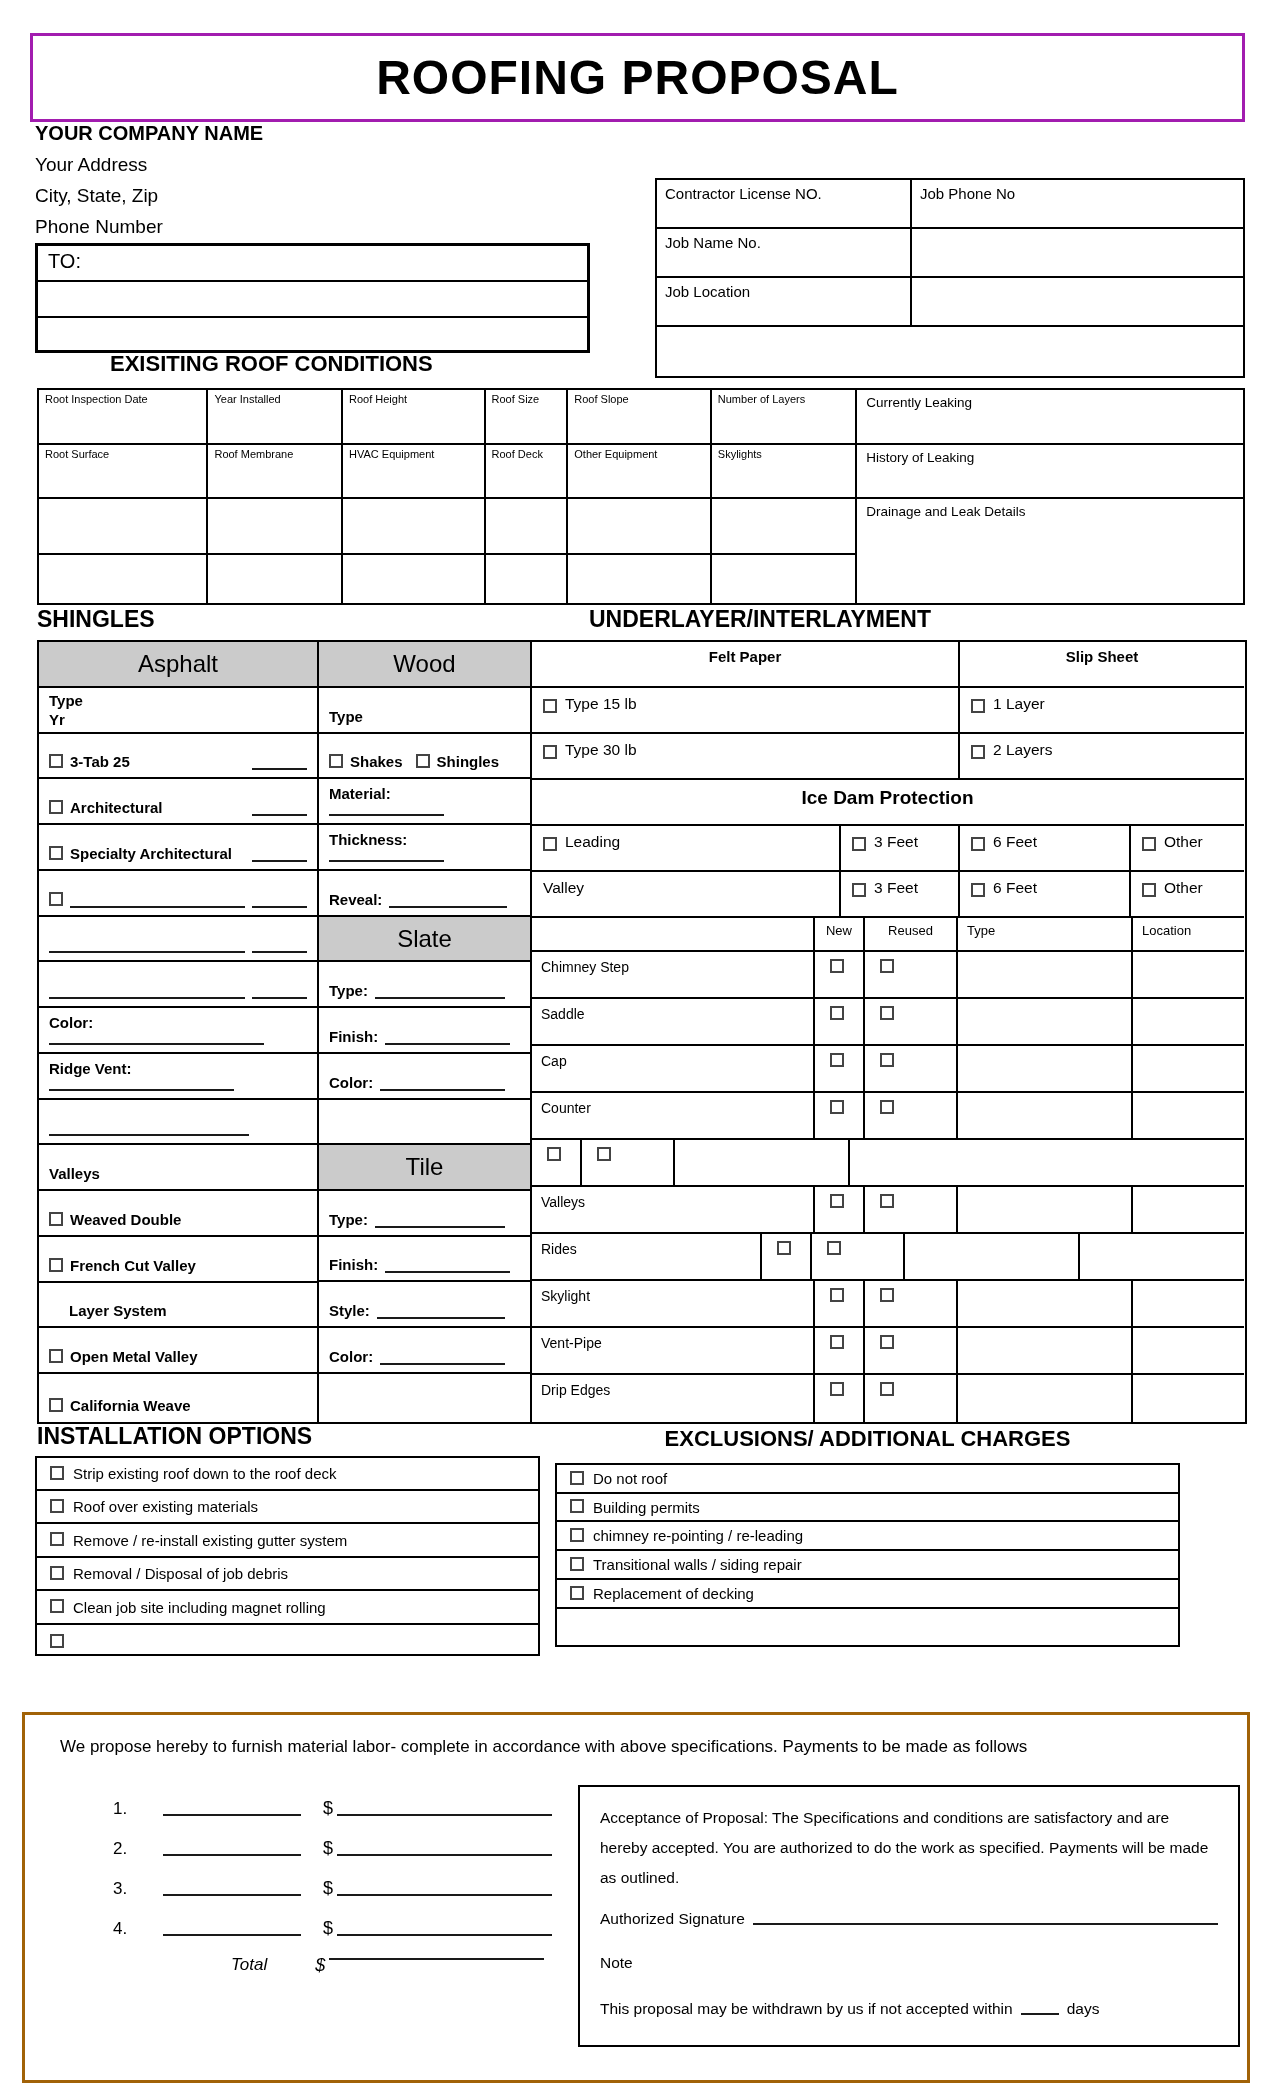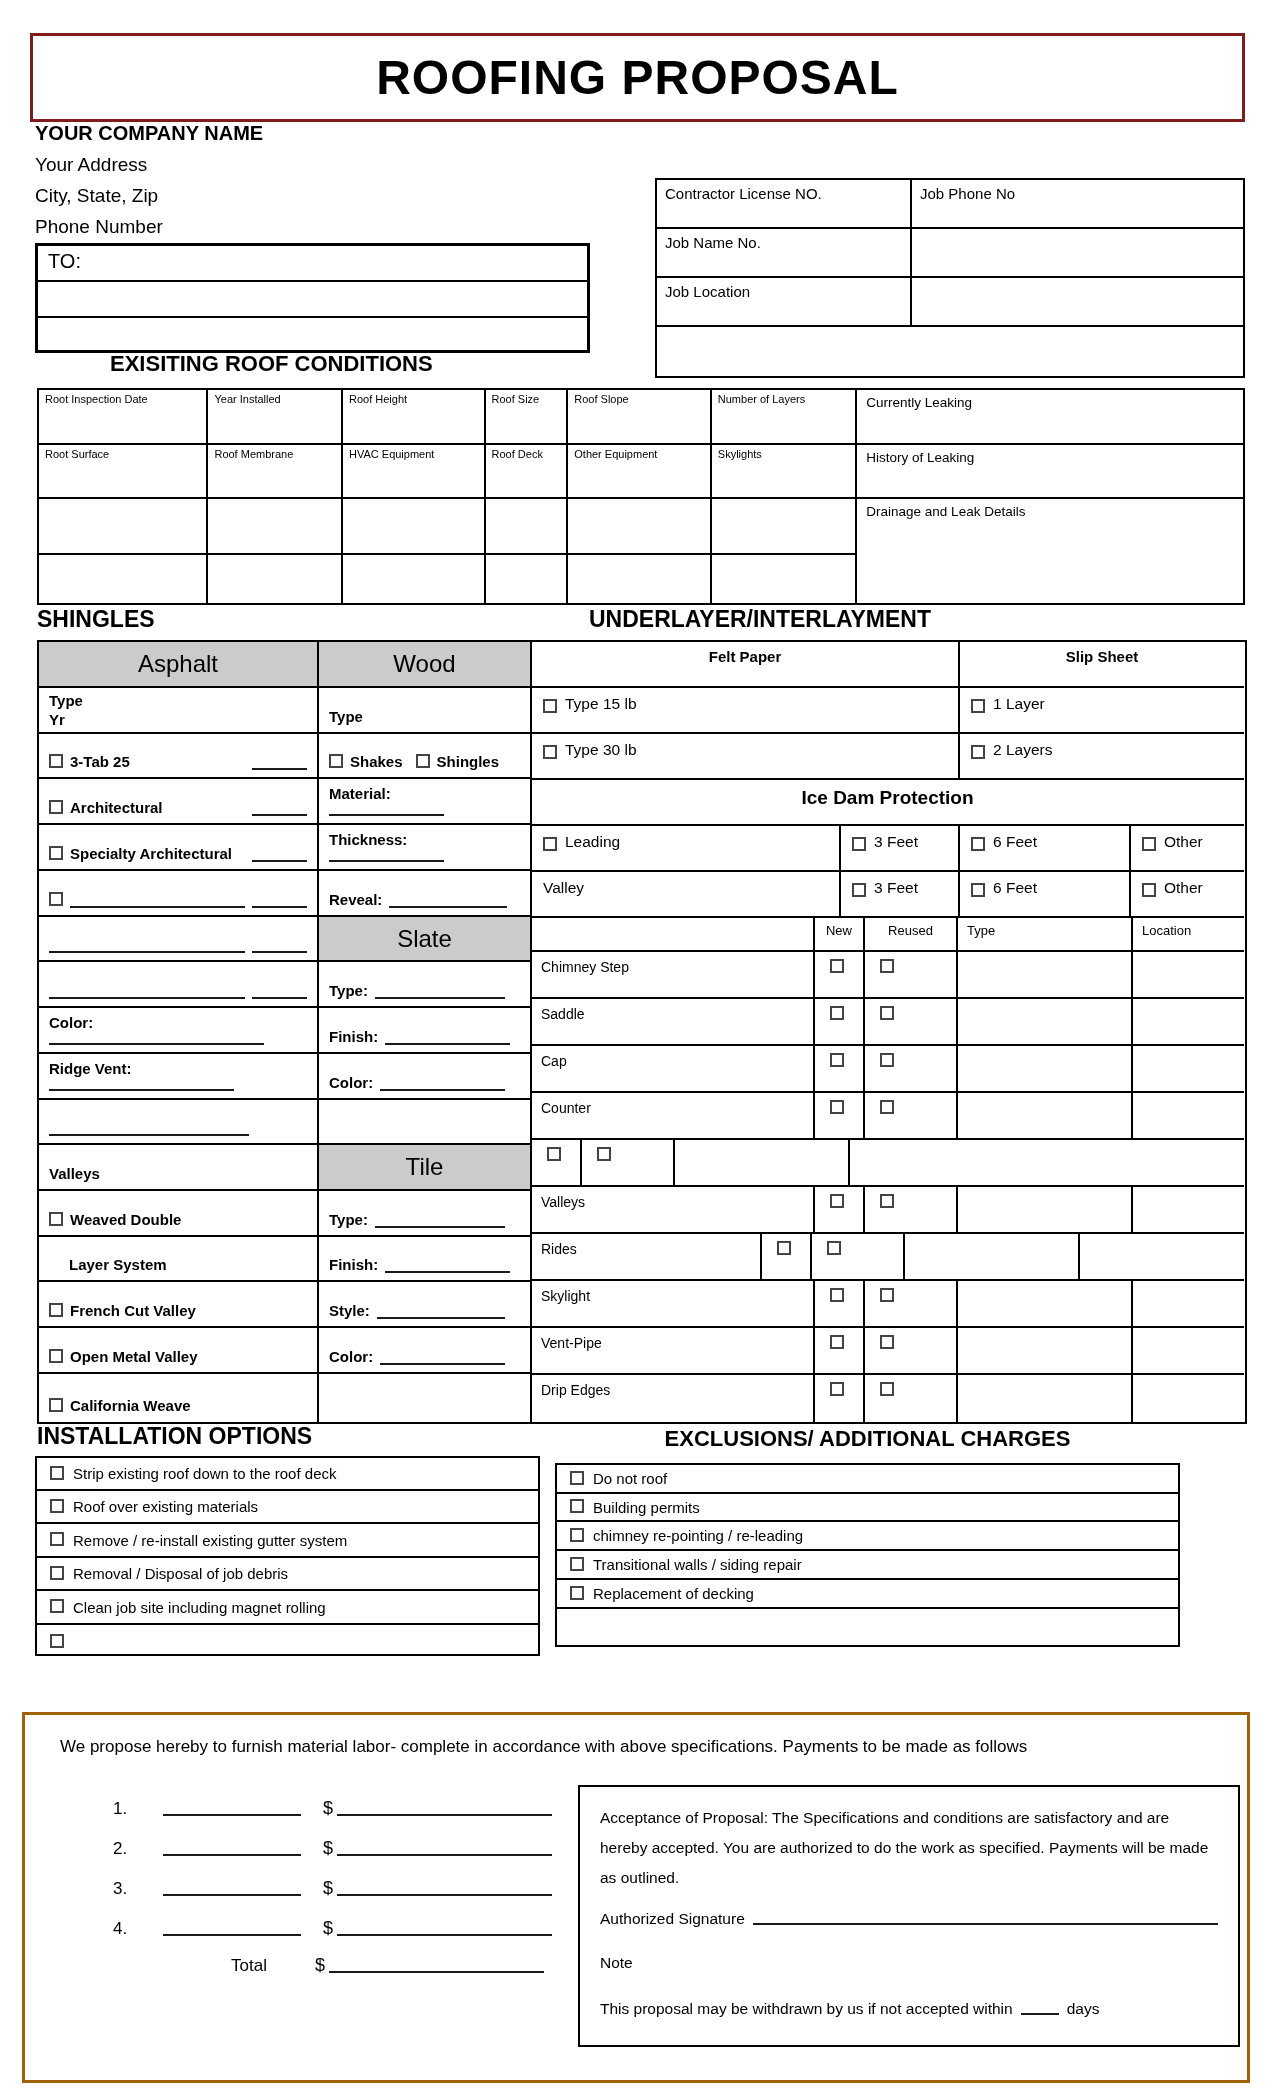--- a/index.html
+++ b/index.html
@@ -1,20 +1,20 @@
 <!DOCTYPE html>
 <html><head>
 <meta charset="utf-8">
 <style>
   html,body{margin:0;padding:0;background:#888;}
   #page{position:relative;width:1275px;height:2100px;background:#ffffff;margin:0 auto;
         font-family:"Liberation Sans", sans-serif;color:#000;}
   .abs{position:absolute;box-sizing:border-box;}
   
-  .titlebox{left:30px;top:33px;width:1215px;height:89px;border:3px solid #7f1d1d;
+  .titlebox{left:30px;top:33px;width:1215px;height:89px;border:3px solid #a21caf;
             display:flex;align-items:center;justify-content:center;}
   .titlebox span{font-size:48px;font-weight:bold;letter-spacing:1px;}
   
   .coname{left:35px;top:122px;font-size:20px;font-weight:bold;}
   .coline{left:35px;font-size:19px;}
   
   .tobox{left:35px;top:243px;width:555px;height:110px;border:3px solid #000;}
   .torow{box-sizing:border-box;height:36px;border-bottom:2px solid #000;padding:4px 10px;font-size:20px;}
   .torow.last{border-bottom:none;height:32px;}
   
@@ -71,21 +71,21 @@
   .xrow.nb{border-bottom:none;height:38px;}
   
   .pbox{left:22px;top:1712px;width:1228px;height:371px;border:3px solid #a16207;}
   .pintro{position:absolute;left:35px;top:22px;font-size:17px;width:1160px;}
   .pay{position:absolute;left:88px;top:64px;}
   .prow{display:flex;align-items:flex-end;height:40px;}
   .pnum{width:22px;font-size:17px;}
   .pl1{width:138px;margin-left:28px;margin-bottom:3px;}
   .pd{margin-left:22px;font-size:18px;}
   .pl2{width:215px;margin-left:4px;margin-bottom:3px;}
-  .totalrow{display:flex;align-items:flex-end;margin-top:16px;font-size:17px;}
+  .totalrow{display:flex;margin-top:16px;font-size:17px;font-style:italic;}
   .tsp{width:118px;}
   .accbox{position:absolute;left:553px;top:70px;width:662px;height:262px;border:2.5px solid #000;
           padding:16px 20px;box-sizing:border-box;font-size:15.5px;}
   .accpar{line-height:1.95;}
   .sigrow{display:flex;align-items:flex-end;margin-top:16px;}
   .sigline{flex:1;margin-left:8px;margin-bottom:3px;}
   .noterow{margin-top:26px;}
   .wdrow{display:flex;align-items:flex-end;margin-top:28px;}
   .wdline{width:38px;margin:0 8px 3px 8px;}
 </style>
@@ -223,26 +223,26 @@
       <div class="lc" style="height:45px">
         <span class="line" style="width:200px"></span>
       </div>
       <div class="lc">
         <span>Valleys</span>
       </div>
       <div class="lc">
         <span class="cb"></span>
         <span>Weaved Double</span>
       </div>
+      <div class="lc">
+        <span class="cb"></span>
+        <span>French Cut Valley</span>
+      </div>
       <div class="lc indent" style="height:45px">
         <span>Layer System</span>
-      </div>
-      <div class="lc">
-        <span class="cb"></span>
-        <span>French Cut Valley</span>
       </div>
       <div class="lc">
         <span class="cb"></span>
         <span>Open Metal Valley</span>
       </div>
       <div class="lc nb" style="height:47px">
         <span class="cb"></span>
         <span>California Weave</span>
       </div>
     </div>

